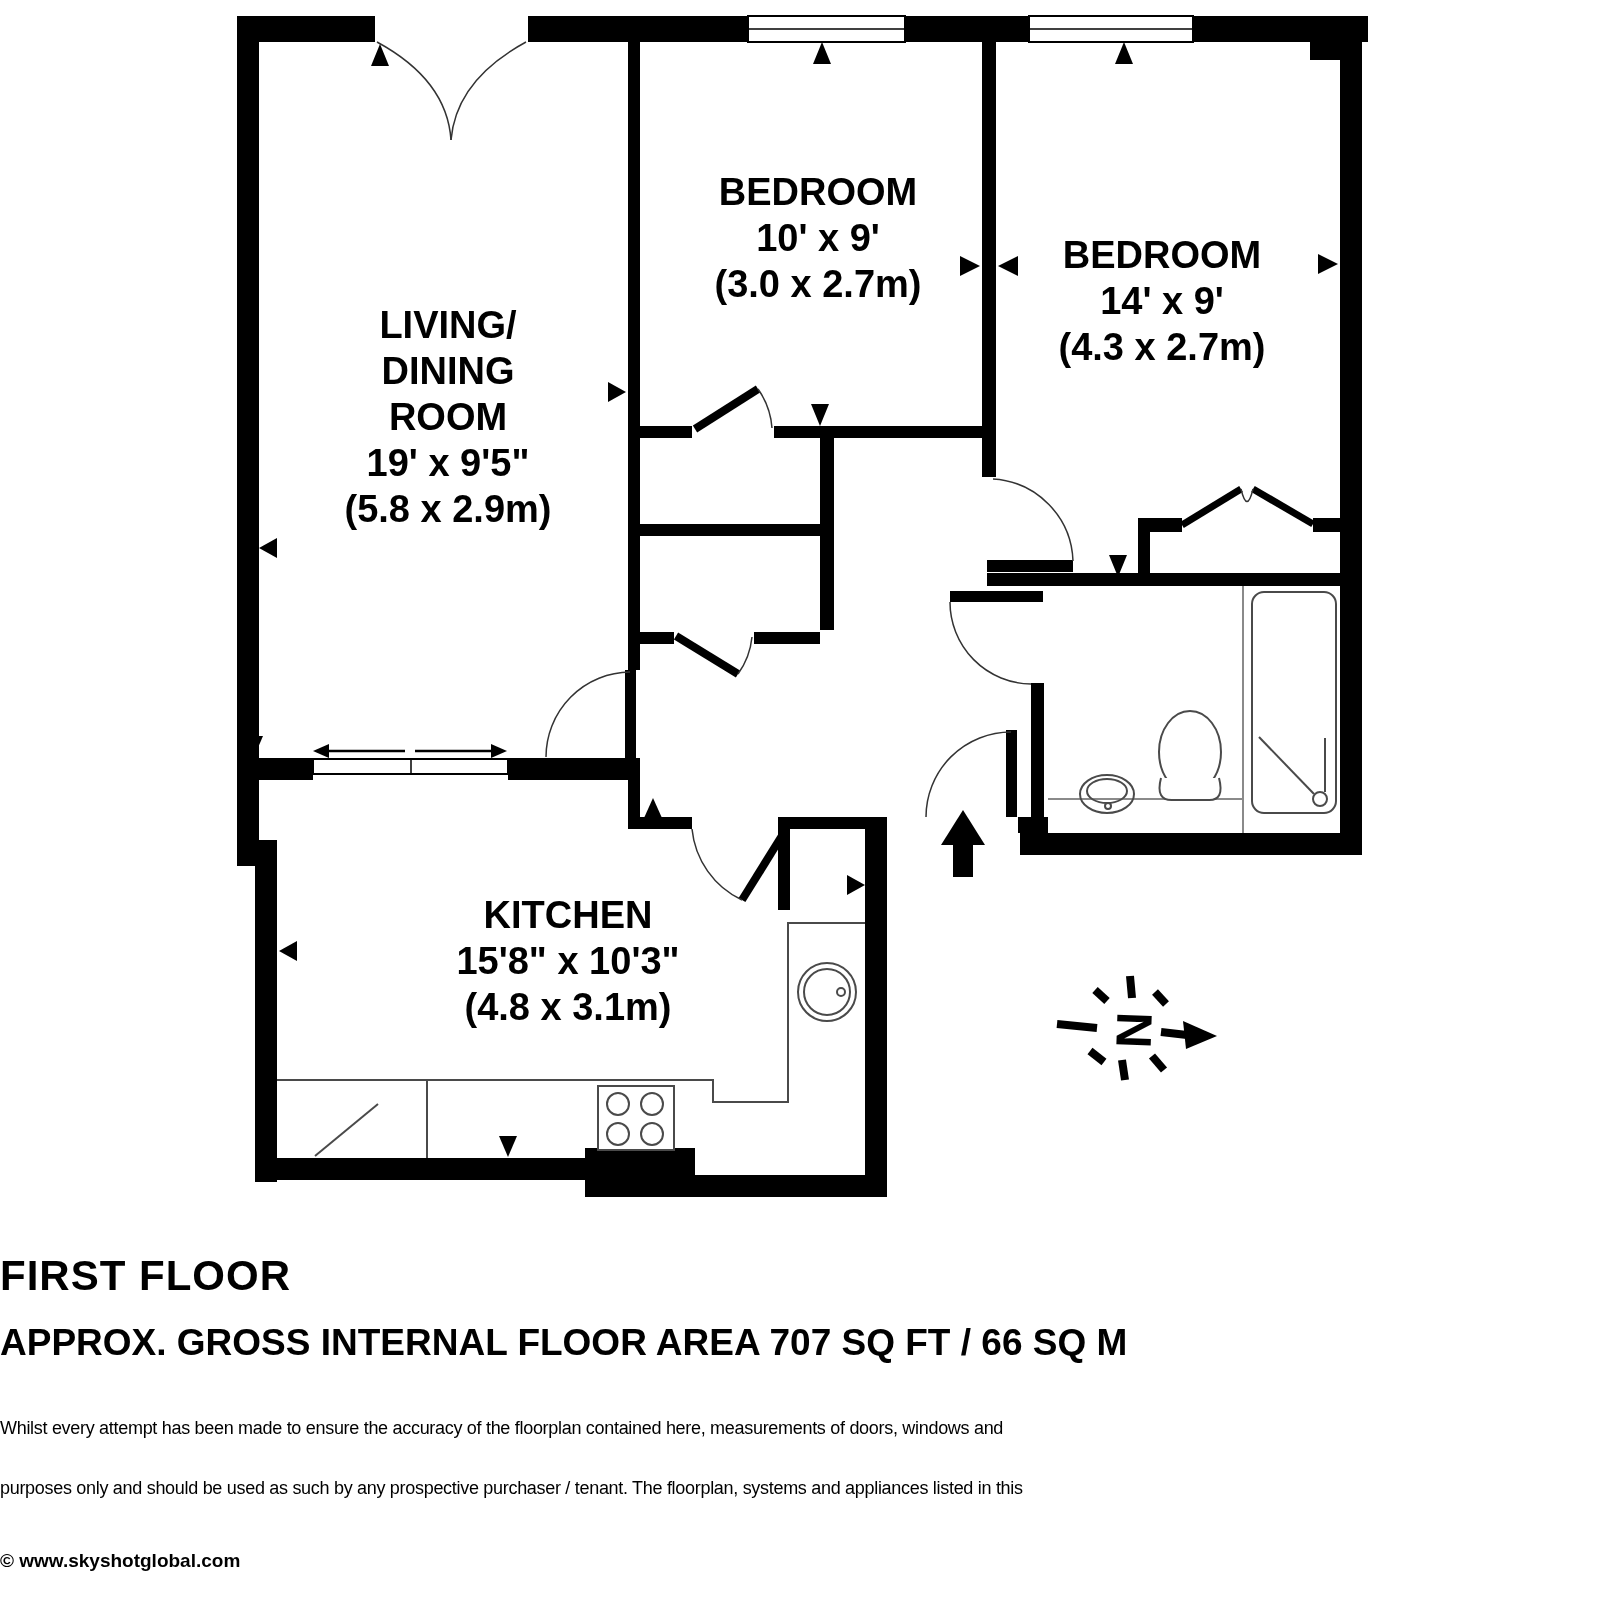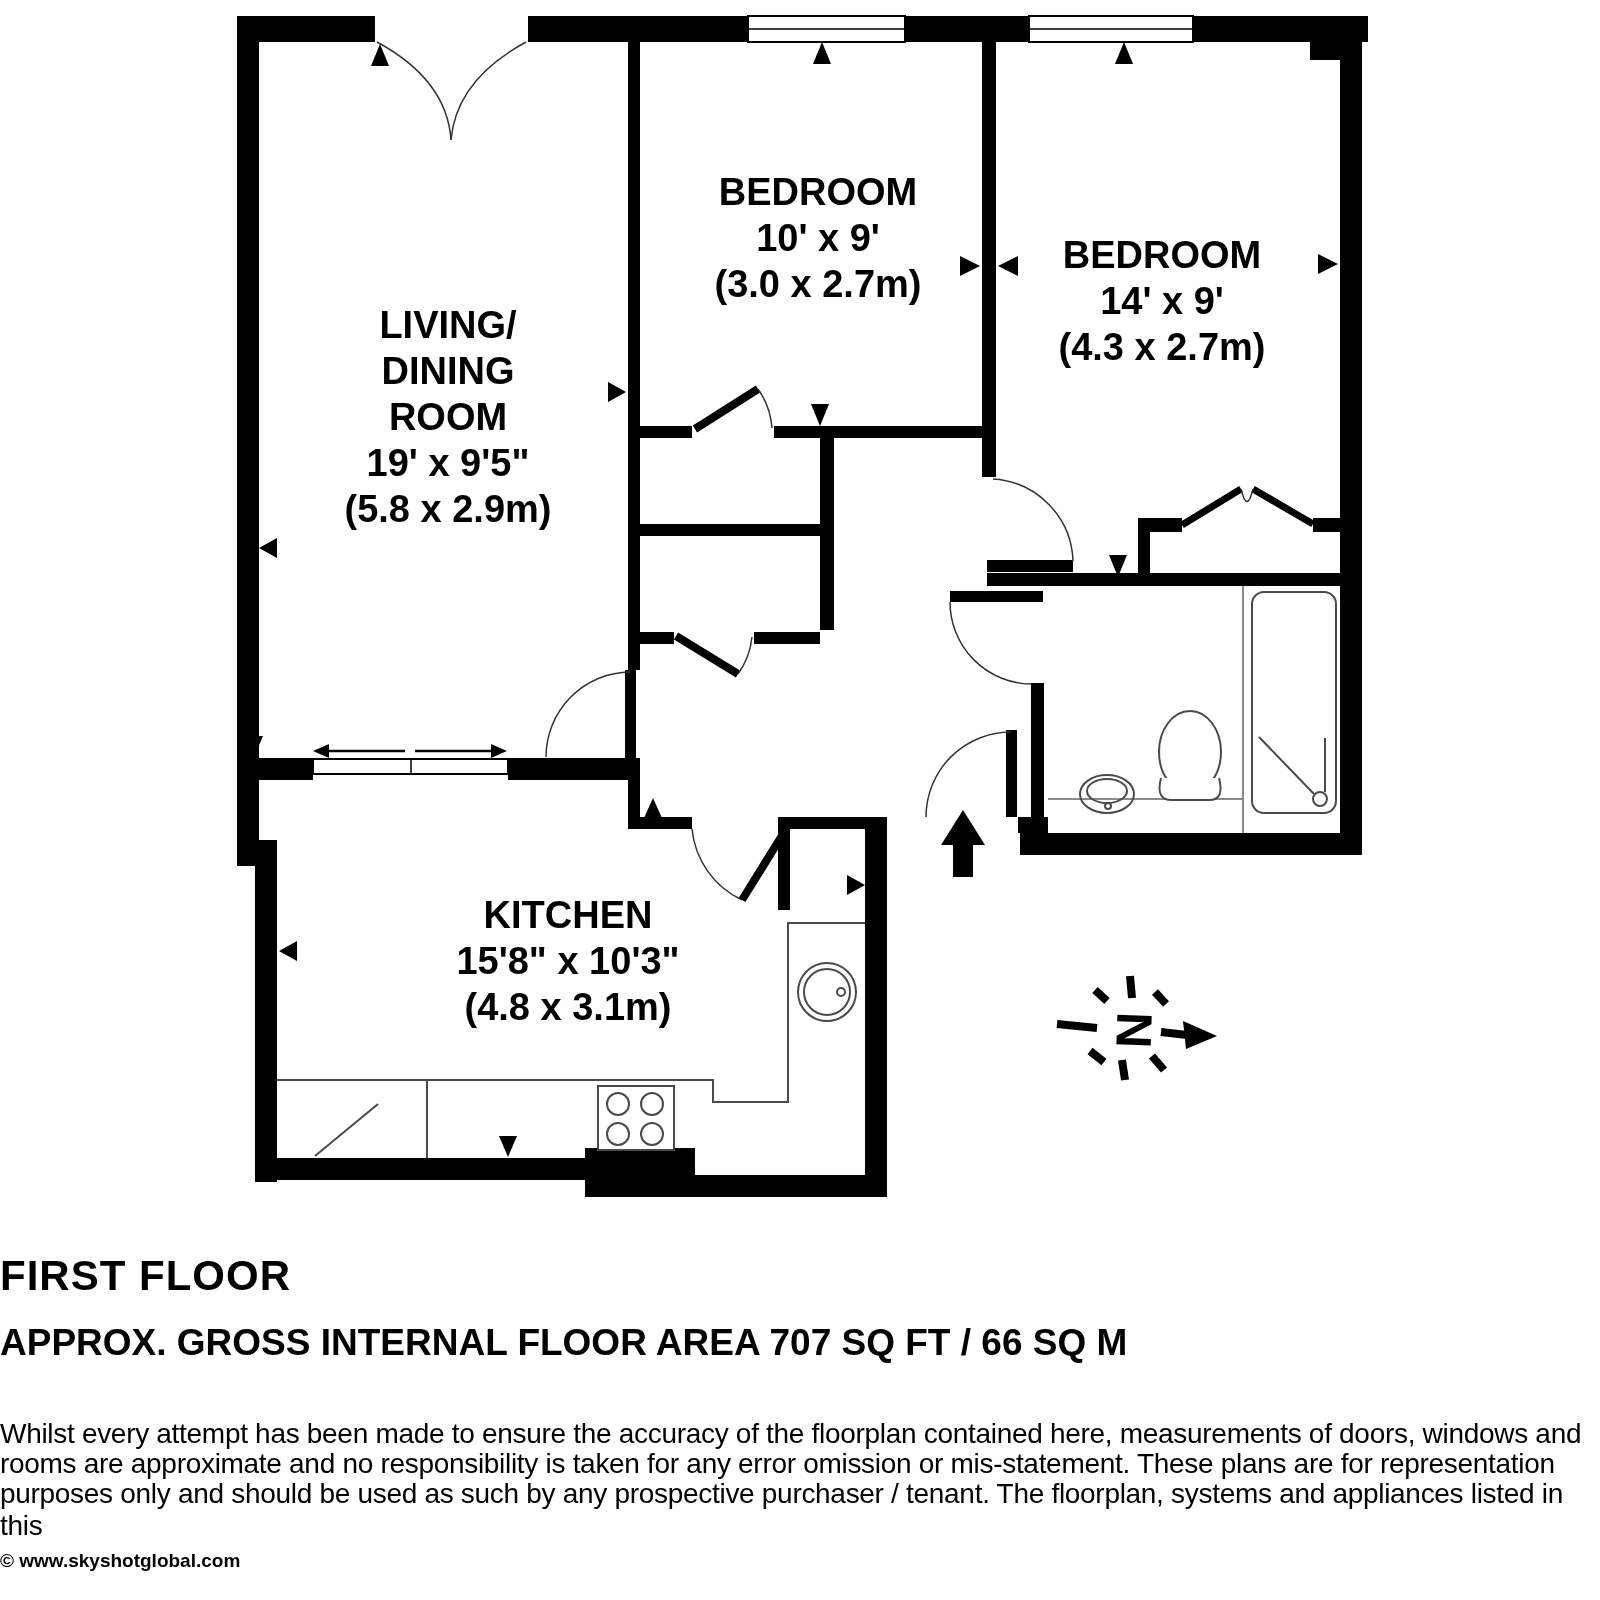--- a/index.html
+++ b/index.html
@@ -4,21 +4,21 @@
 <style>
   html,body{margin:0;padding:0;background:#fff;}
   #page{position:relative;width:1600px;height:1600px;background:#ffffff;
         font-family:"Liberation Sans",sans-serif;overflow:hidden;}
   #plan-svg{position:absolute;left:0;top:0;}
   .room-label{font-family:"Liberation Sans",sans-serif;font-weight:bold;
               font-size:38px;fill:#000;text-anchor:middle;}
   .footer-text{position:absolute;left:0;width:1600px;text-align:left;color:#000;}
   #floor-label{top:1252px;font-size:42px;font-weight:bold;letter-spacing:1px;}
   #area-label{top:1284px;font-size:37px;font-weight:bold;margin-top:38px;}
-  .disclaimer-line{font-size:28px;font-weight:normal;letter-spacing:-0.3px;}
+  .disclaimer-line{font-size:18px;font-weight:normal;letter-spacing:-0.3px;}
   #disc1{top:1418px;} #disc2{top:1448px;} #disc3{top:1478px;} #disc4{top:1508px;}
   #copyright{top:1550px;font-size:19px;font-weight:bold;}
 </style>
 </head>
 <body>
 
 <div id="page">
 
 <svg id="plan-svg" width="1600" height="1600" viewBox="0 0 1600 1600">
 
@@ -238,16 +238,15 @@
       <text class="room-label" x="568" y="928">KITCHEN</text>
       <text class="room-label" x="568" y="974">15'8" x 10'3"</text>
       <text class="room-label" x="568" y="1020">(4.8 x 3.1m)</text>
     </g>
   </g>
 </svg>
 
   <div class="footer-text" id="floor-label">FIRST FLOOR</div>
   <div class="footer-text" id="area-label">APPROX. GROSS INTERNAL FLOOR AREA 707 SQ FT / 66 SQ M</div>
   <div class="footer-text disclaimer-line" id="disc1">Whilst every attempt has been made to ensure the accuracy of the floorplan contained here, measurements of doors, windows and</div>
-  <div class="footer-text disclaimer-line" id="disc2">rooms are approximate and no responsibility is taken for any error omission or mis-statement. These plans are for representation</div>
   <div class="footer-text disclaimer-line" id="disc3">purposes only and should  be used as such by any prospective purchaser / tenant. The floorplan, systems and appliances listed in this</div>
   <div class="footer-text" id="copyright">© www.skyshotglobal.com</div>
 </div>
 
 </body></html>

